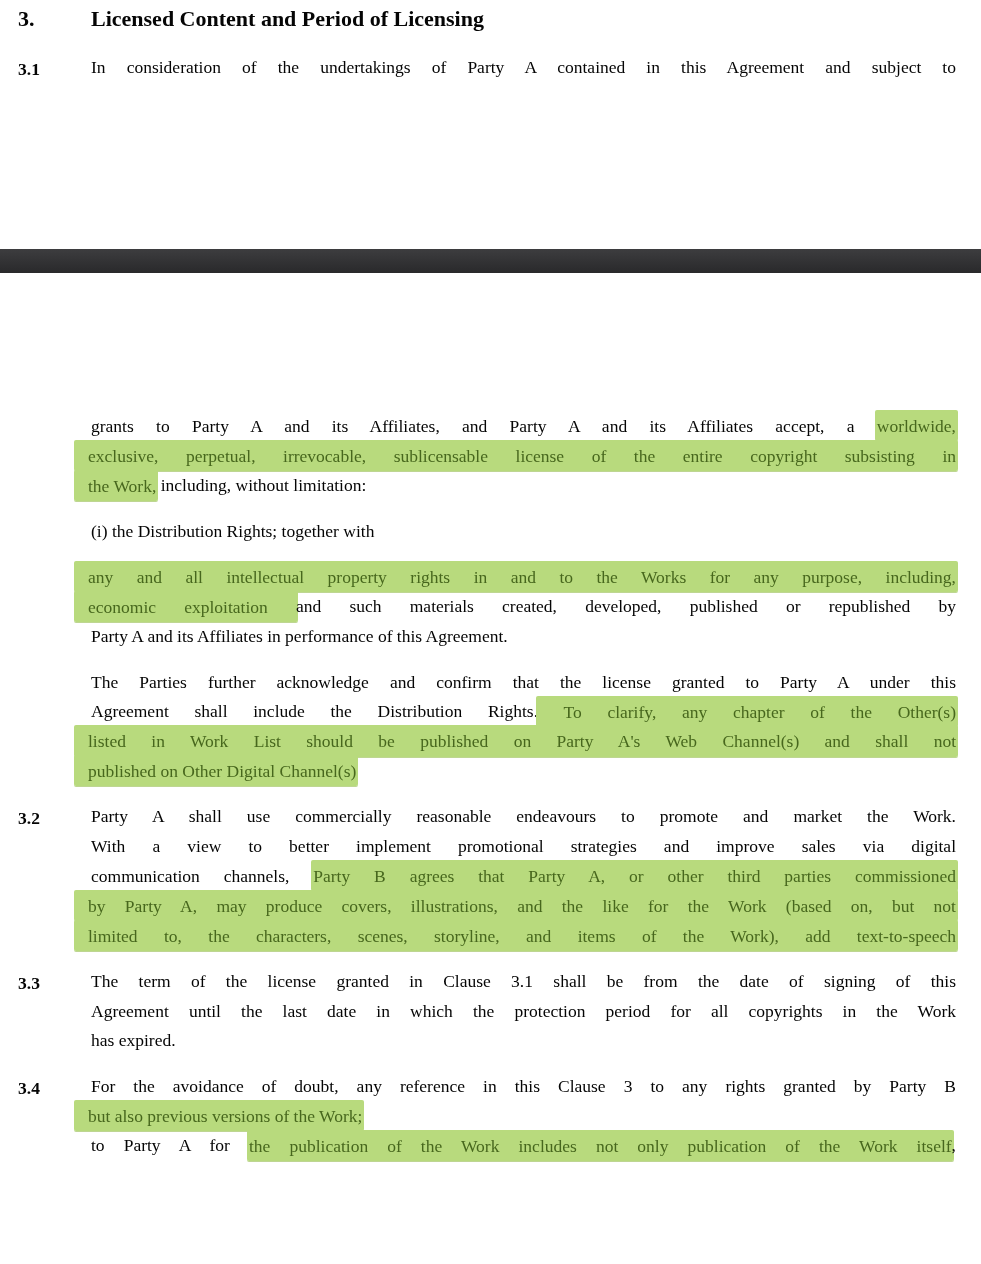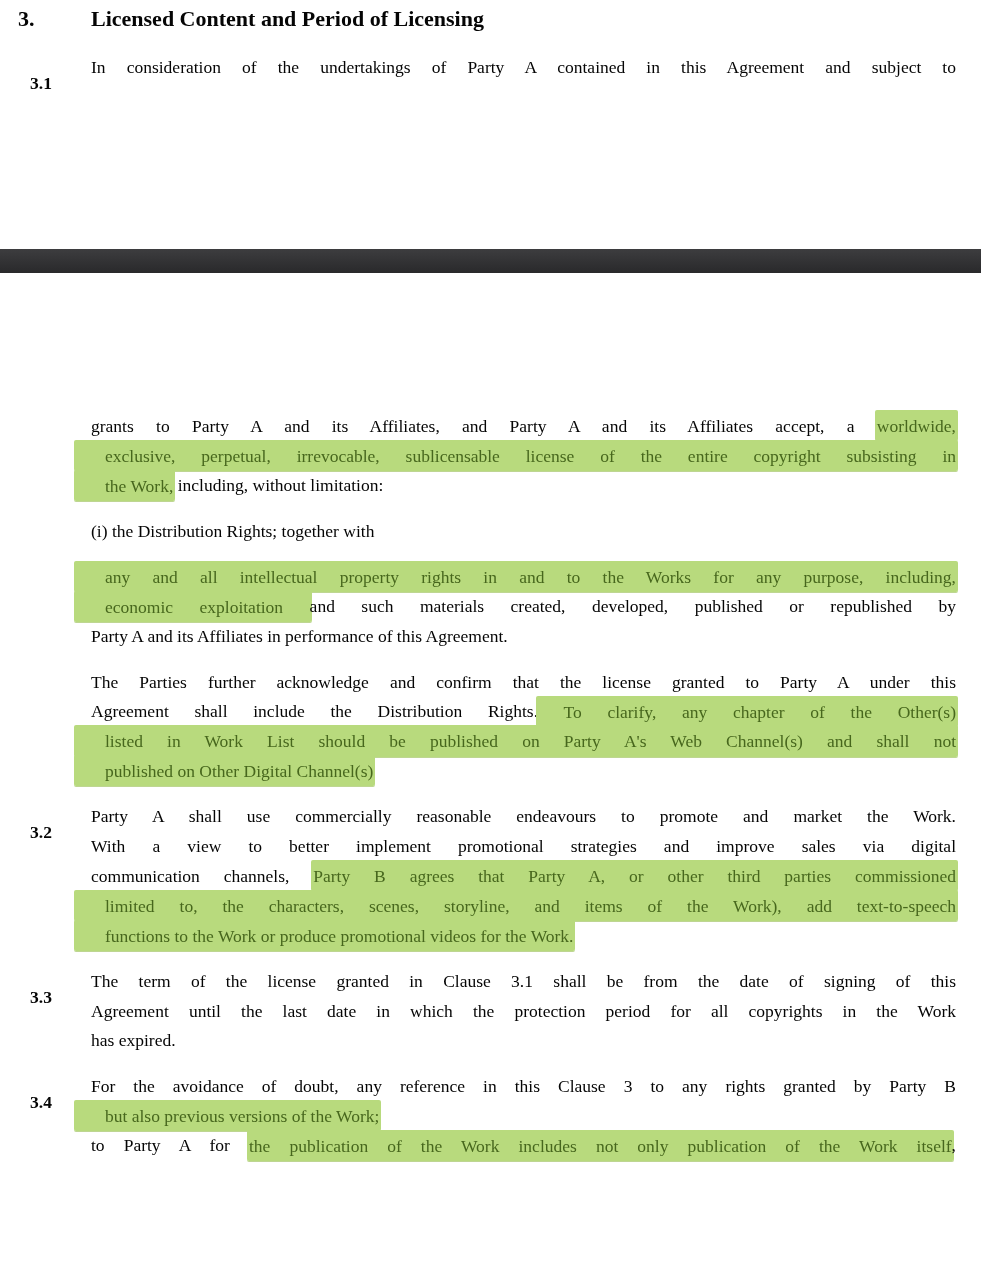--- a/index.html
+++ b/index.html
@@ -24,35 +24,34 @@
     position: relative;
     margin: 0 25px 0 18px;
     padding-left: 73px;
     font-size: 17.5px;
     line-height: 29.7px;
   }
   .block.gap { margin-top: 16px; }
   .block .num {
     position: absolute;
     left: 0;
-    top: 16px;
+    top: 2px;
     font-weight: bold;
-    margin-left: 12px;
   }
   .line { text-align: justify; text-align-last: justify; }
   .line.lastline { text-align-last: left; }
   .hl {
     background: var(--hl-bg, #b8da7d);
     color: var(--hl-text, #47671d);
     padding: 5.6px 2px;
     margin: 0 -2px;
     border-radius: 2px;
     box-shadow: 0 1px 0 rgba(146, 186, 74, 0.6);
   }
-  .hl.ext-left { padding-left: 31px; margin-left: -17px; }
+  .hl.ext-left { padding-left: 14px; margin-left: -17px; }
   .spacer { width: 100%; }
   .separator {
     width: 100%;
     height: 24px;
     background: linear-gradient(to bottom, #3d3d3f, #29292b);
   }
 </style>
 </head>
 <body>
 
@@ -86,22 +85,22 @@
         <div class="line"><span>The Parties further acknowledge and confirm that the license granted to Party A under this</span></div>
         <div class="line"><span>Agreement shall include the Distribution Rights.</span><span class="hl"> To clarify, any chapter of the Other(s)</span></div>
         <div class="line"><span class="hl ext-left">listed in Work List should be published on Party A's Web Channel(s) and shall not</span></div>
         <div class="line lastline"><span class="hl ext-left">published on Other Digital Channel(s)</span></div>
       </div>
       <div class="block gap">
         <span class="num">3.2</span>
         <div class="line"><span>Party A shall use commercially reasonable endeavours to promote and market the Work.</span></div>
         <div class="line"><span>With a view to better implement promotional strategies and improve sales via digital</span></div>
         <div class="line"><span>communication channels, </span><span class="hl">Party B agrees that Party A, or other third parties commissioned</span></div>
+        <div class="line"><span class="hl ext-left">by Party A, may produce covers, illustrations, and the like for the Work (based on, but not</span></div>
         <div class="line"><span class="hl ext-left">limited to, the characters, scenes, storyline, and items of the Work), add text-to-speech</span></div>
-        <div class="line lastline"><span class="hl ext-left">functions to the Work or produce promotional videos for the Work.</span></div>
       </div>
       <div class="block gap">
         <span class="num">3.3</span>
         <div class="line"><span>The term of the license granted in Clause 3.1 shall be from the date of signing of this</span></div>
         <div class="line"><span>Agreement until the last date in which the protection period for all copyrights in the Work</span></div>
         <div class="line lastline"><span>has expired.</span></div>
       </div>
       <div class="block gap">
         <span class="num">3.4</span>
         <div class="line"><span>For the avoidance of doubt, any reference in this Clause 3 to any rights granted by Party B</span></div>

